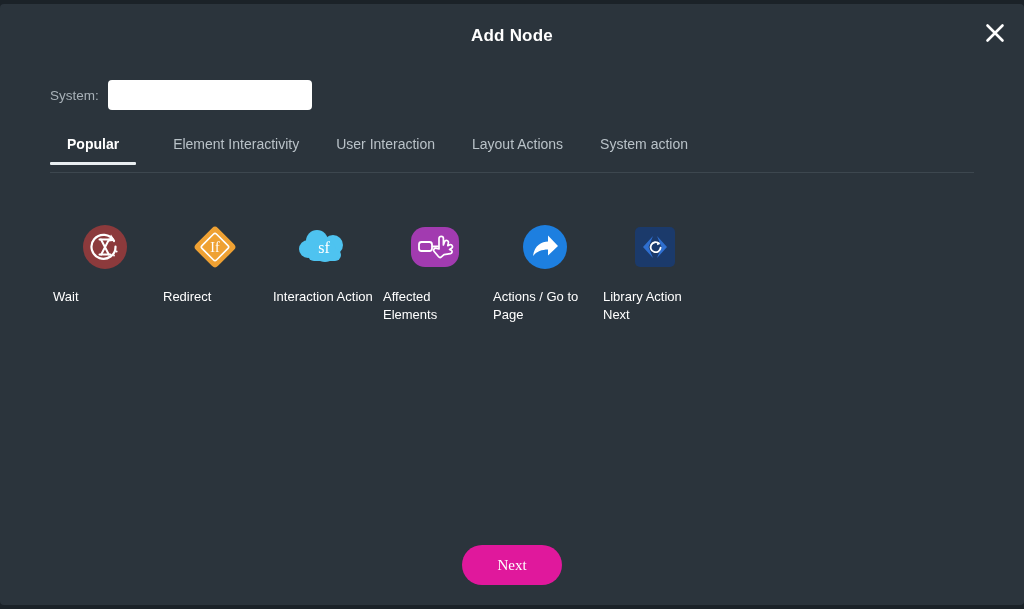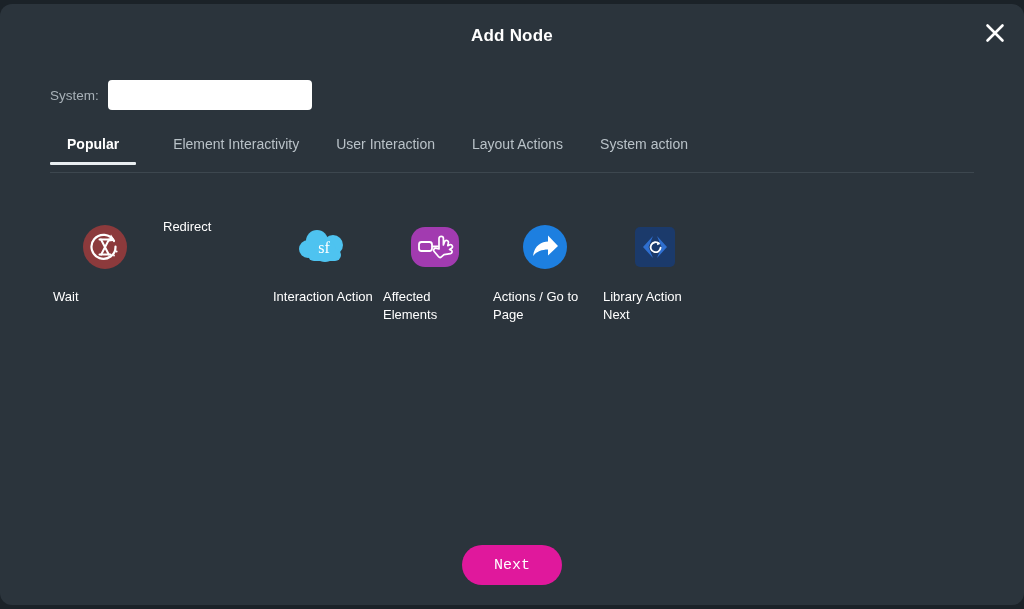--- a/index.html
+++ b/index.html
@@ -17,21 +17,21 @@
 
   
   .modal {
     position: absolute;
     left: 0;
     top: 4px;
     width: 1024px;
     height: 601px;
     box-sizing: border-box;
     background: #2b343c;
-    border-radius: 12px;
+    border-radius: 4px;
     overflow: hidden;
   }
 
   
   .modal-title {
     position: absolute;
     left: 0;
     top: 22px;
     width: 1024px;
     text-align: center;
@@ -164,21 +164,21 @@
     position: absolute;
     left: 50%;
     transform: translateX(-50%);
     top: 541px;
     width: 100px;
     height: 40px;
     border: none;
     border-radius: 20px;
     background: #e0189c;
     color: #ffffff;
-    font-family: Liberation Mono, monospace;
+    font-family: Liberation Serif, serif;
     font-size: 15px;
     cursor: pointer;
     padding: 0;
   }
 </style>
 </head>
 <body>
 
 <div class="modal">
 
@@ -214,20 +214,27 @@
           <path d="M18.5 16.5 H29.5 M18.5 31.5 H29.5" stroke="#ffffff" stroke-width="2" stroke-linecap="round"></path>
           <path d="M20 16.5 L27.8 31.5 M28 16.5 L20.2 31.5" stroke="#ffffff" stroke-width="2" stroke-linecap="round"></path>
           <circle cx="35.5" cy="28.5" r="1.1" fill="#ffffff"></circle>
           <circle cx="33" cy="32.5" r="0.9" fill="#ffffff"></circle>
         </svg>
       </div>
       <div class="node-label">Wait</div>
     </div>
 
     <div class="node">
+      <div class="node-icon-box">
+        <svg class="glyph" width="52" height="52" viewBox="0 0 52 52">
+          <rect x="10.5" y="10.5" width="31" height="31" rx="4" transform="rotate(45 26 26)" fill="#efa133"></rect>
+          <rect x="15.8" y="15.8" width="20.4" height="20.4" rx="2" transform="rotate(45 26 26)" fill="none" stroke="#ffffff" stroke-width="1.6"></rect>
+          <text x="26" y="31" font-family="'Liberation Serif', serif" font-size="14" fill="#ffffff" text-anchor="middle">If</text>
+        </svg>
+      </div>
       <div class="node-label">Redirect</div>
     </div>
 
     <div class="node">
       <div class="node-icon-box">
         <svg class="glyph" width="58" height="48" viewBox="0 0 58 48">
           <g fill="#4ec3f0">
             <circle cx="21" cy="18" r="11"></circle>
             <circle cx="37" cy="22" r="10"></circle>
             <circle cx="12" cy="26" r="9"></circle>

